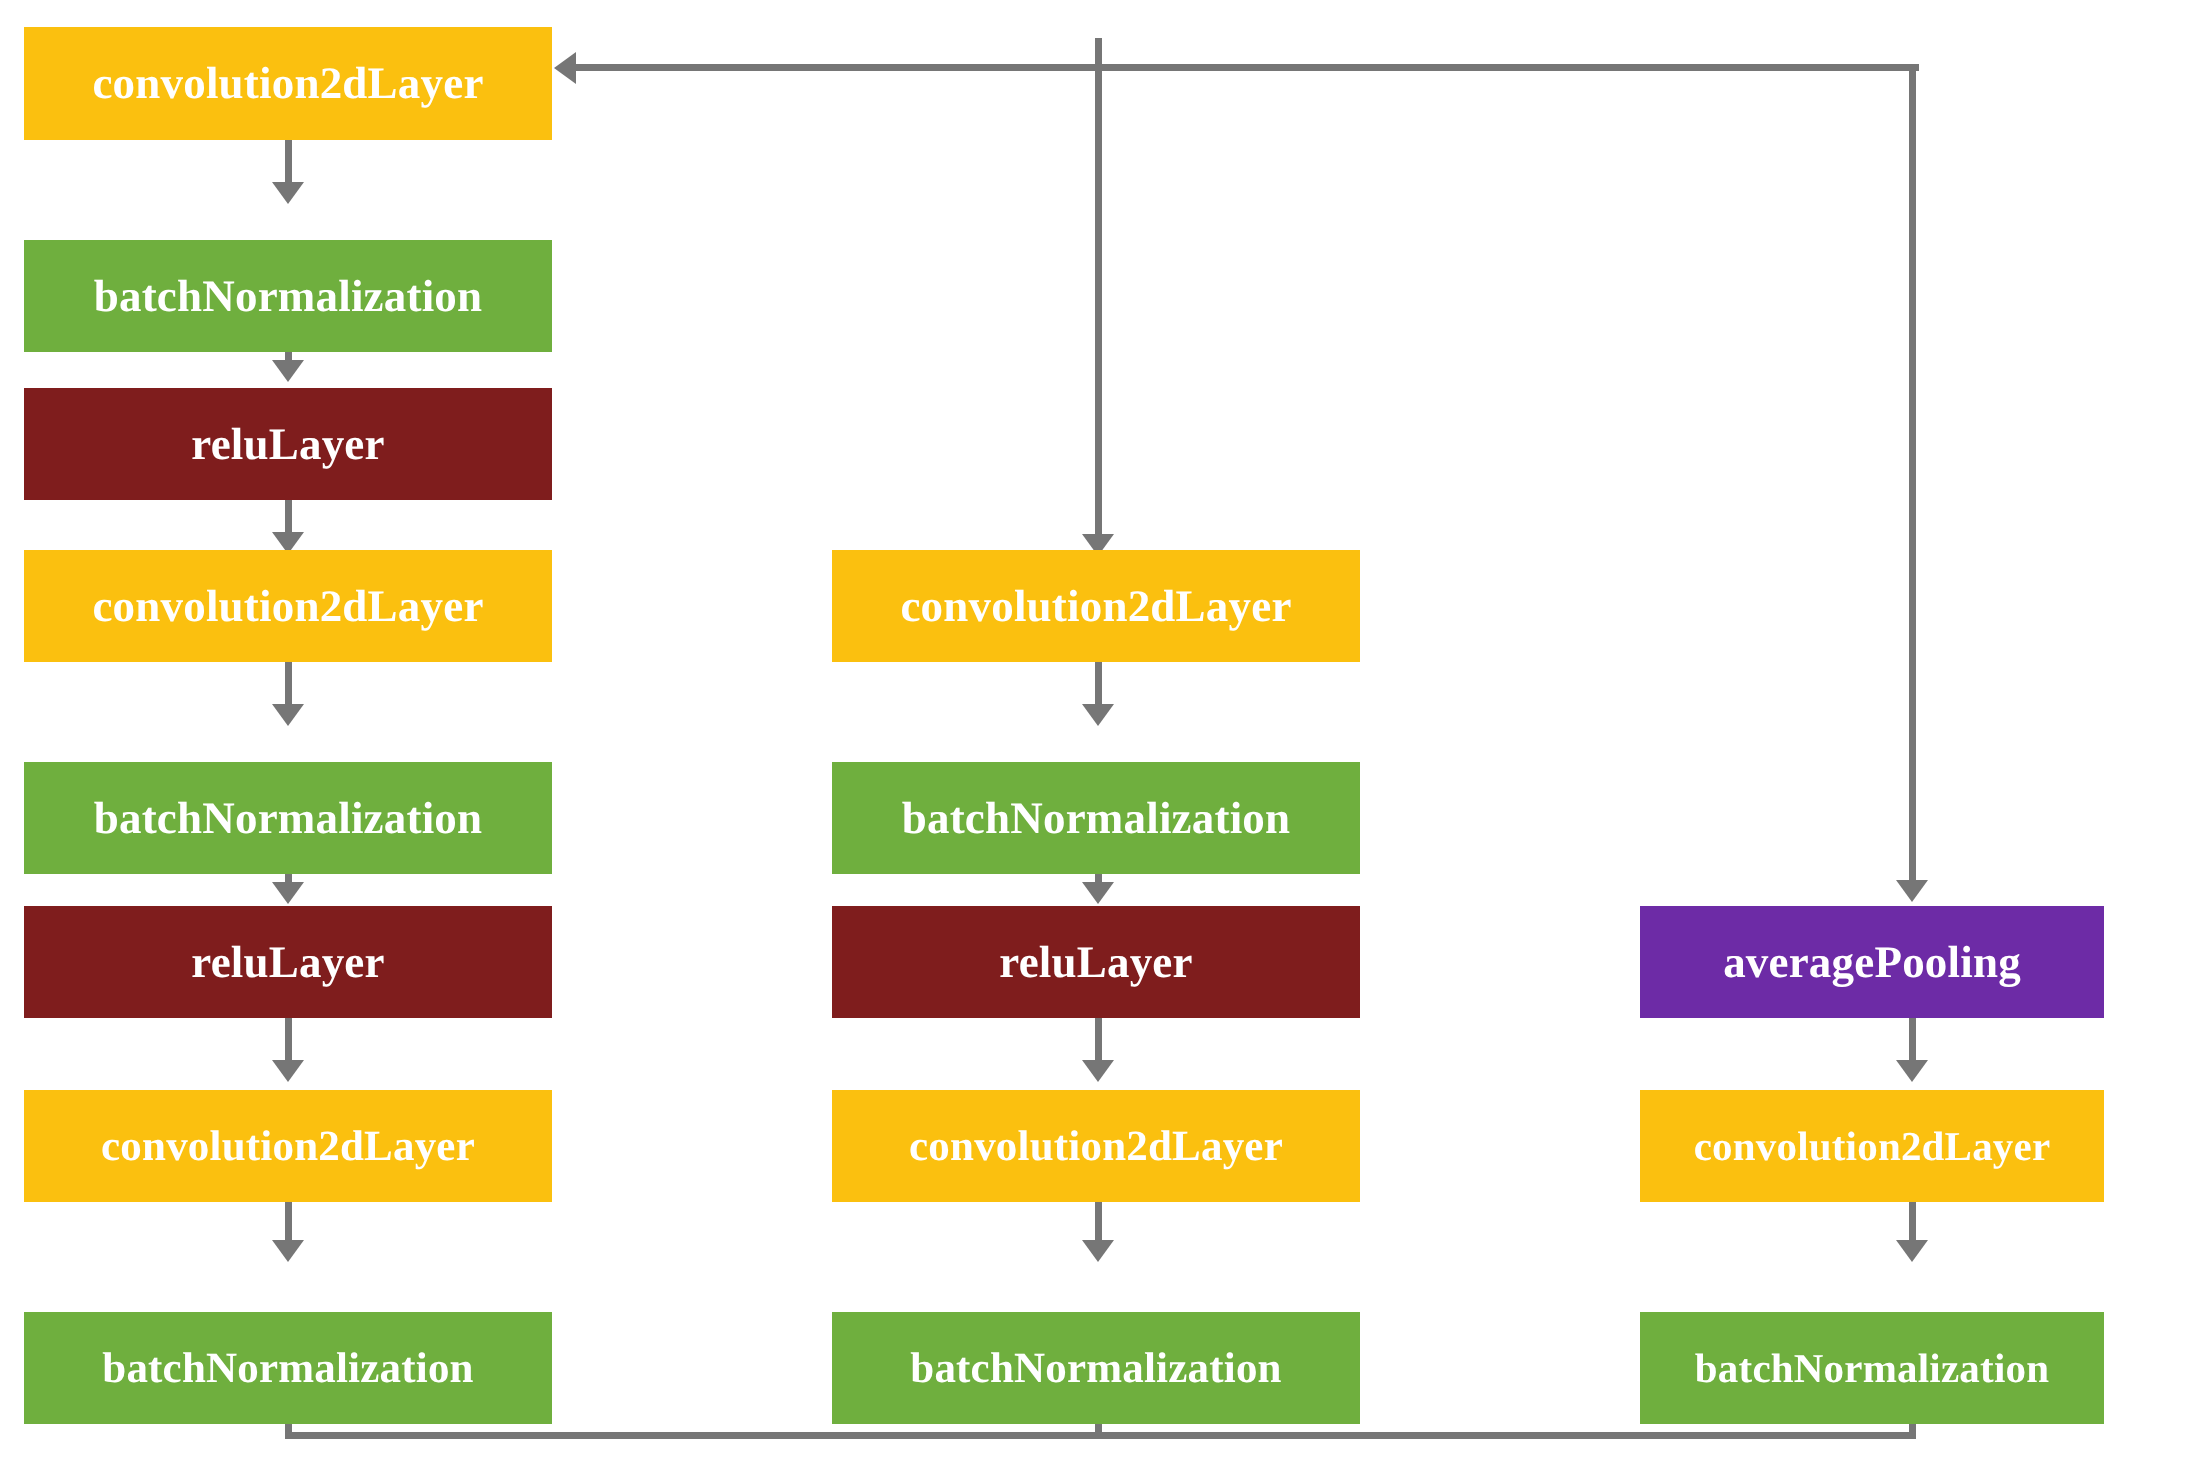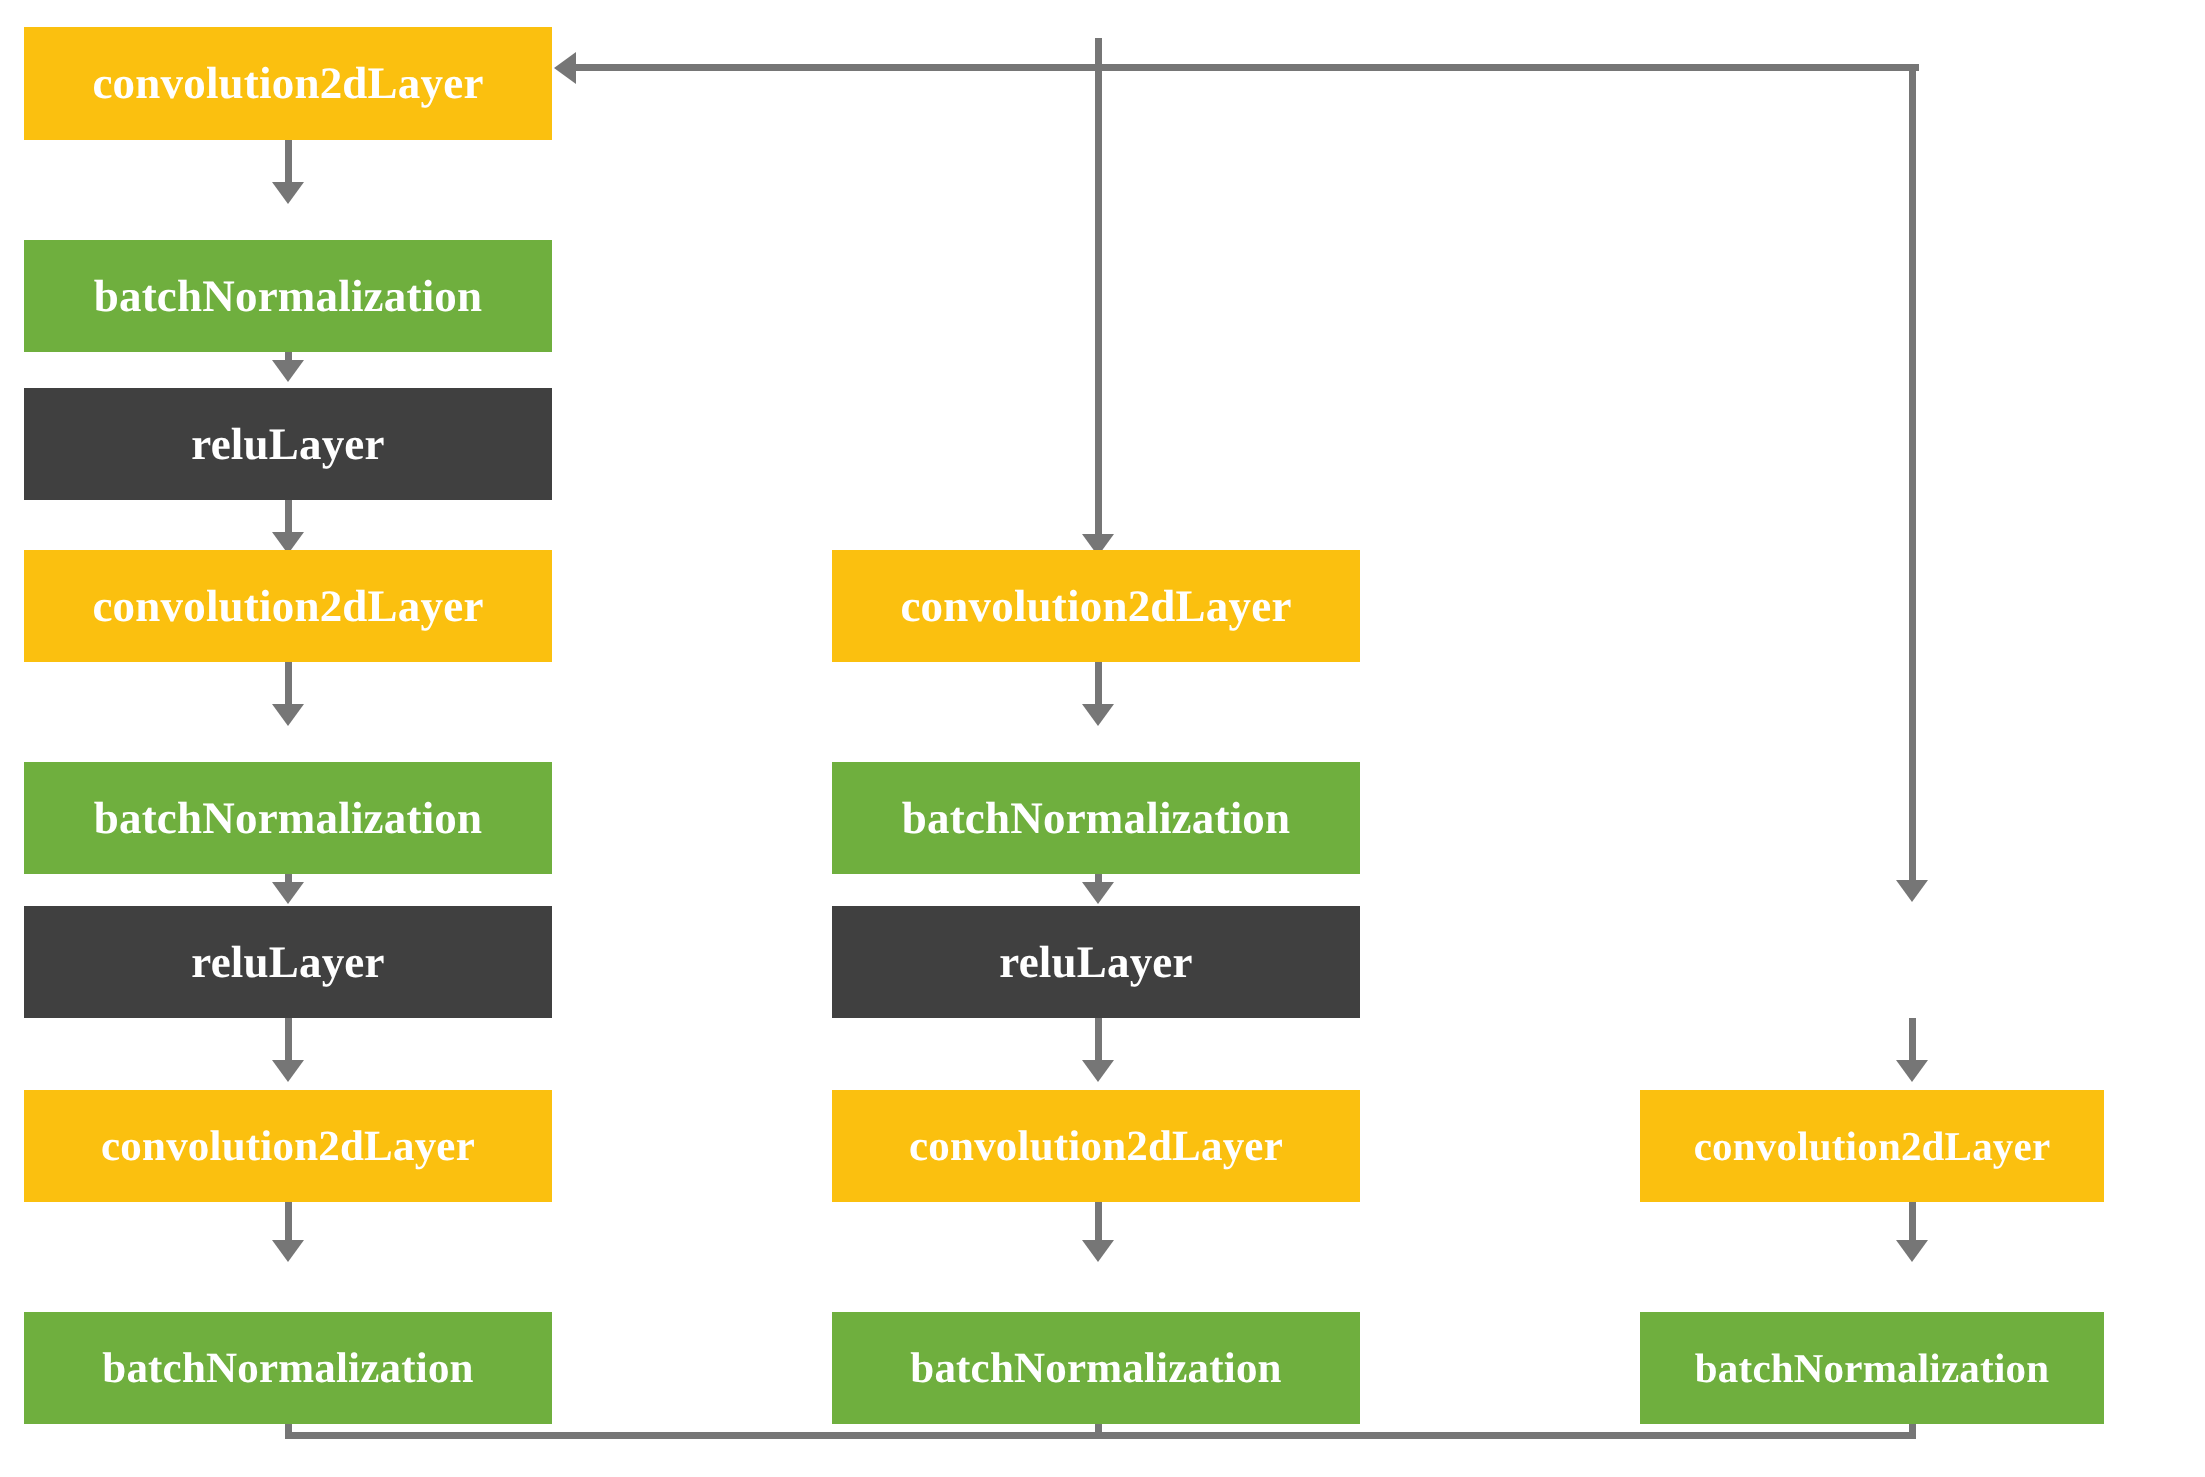--- a/index.html
+++ b/index.html
@@ -30,21 +30,21 @@
     user-select: none;
   }
   .node .node-label {
     display: block;
     line-height: 1;
     white-space: nowrap;
   }
 
   .c-conv  { background: #FBC00F; }
   .c-bn    { background: #6FAF3E; margin-top: 34px; }
-  .c-relu  { background: #404040; }
+  .c-relu  { background: #7f1d1d; }
   .c-pool  { background: #6D2BA6; }
 
   
   .edge {
     position: absolute;
     background: #767676;
   }
   .edge-v { width: 7px; }
   .edge-h { height: 7px; }
 
@@ -168,20 +168,23 @@
   </div>
 
   <div class="node c-conv" style="left:832px; top:1090px; width:528px; height:112px; font-size:43px;">
     <span class="node-label">convolution2dLayer</span>
   </div>
 
   <div class="node c-bn" style="left:832px; top:1278px; width:528px; height:112px; font-size:43px;">
     <span class="node-label">batchNormalization</span>
   </div>
 
+  <div class="node c-pool" style="left:1640px; top:906px; width:464px; height:112px; font-size:45px;">
+    <span class="node-label">averagePooling</span>
+  </div>
 
   <div class="node c-conv" style="left:1640px; top:1090px; width:464px; height:112px; font-size:41px;">
     <span class="node-label">convolution2dLayer</span>
   </div>
 
   <div class="node c-bn" style="left:1640px; top:1278px; width:464px; height:112px; font-size:41px;">
     <span class="node-label">batchNormalization</span>
   </div>
 
 </div>

